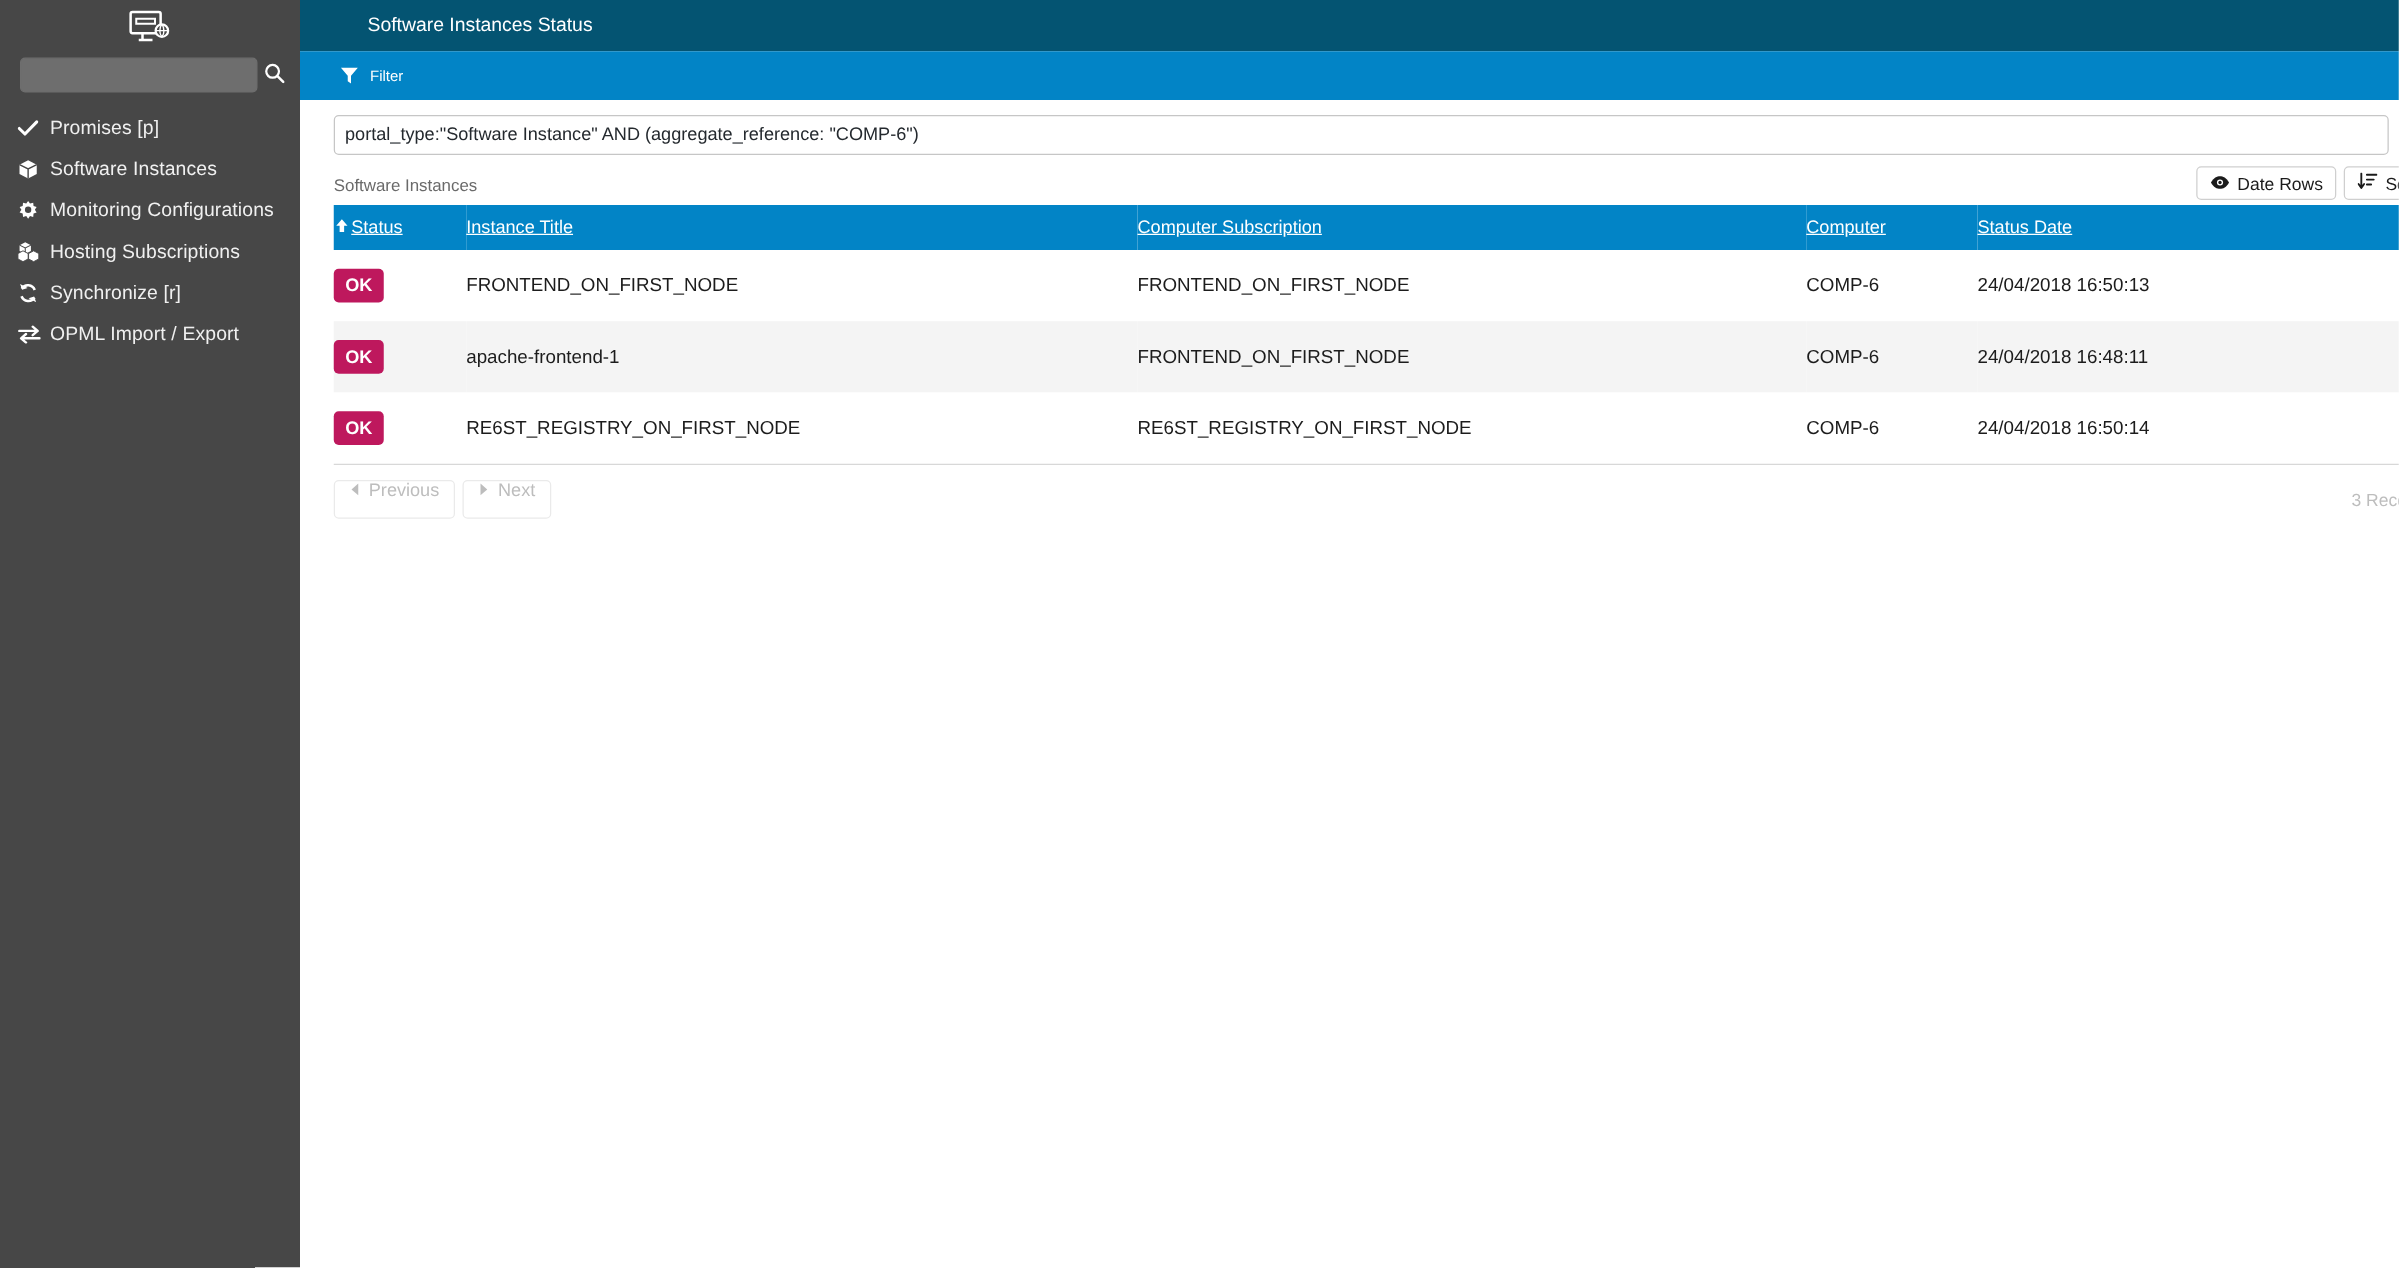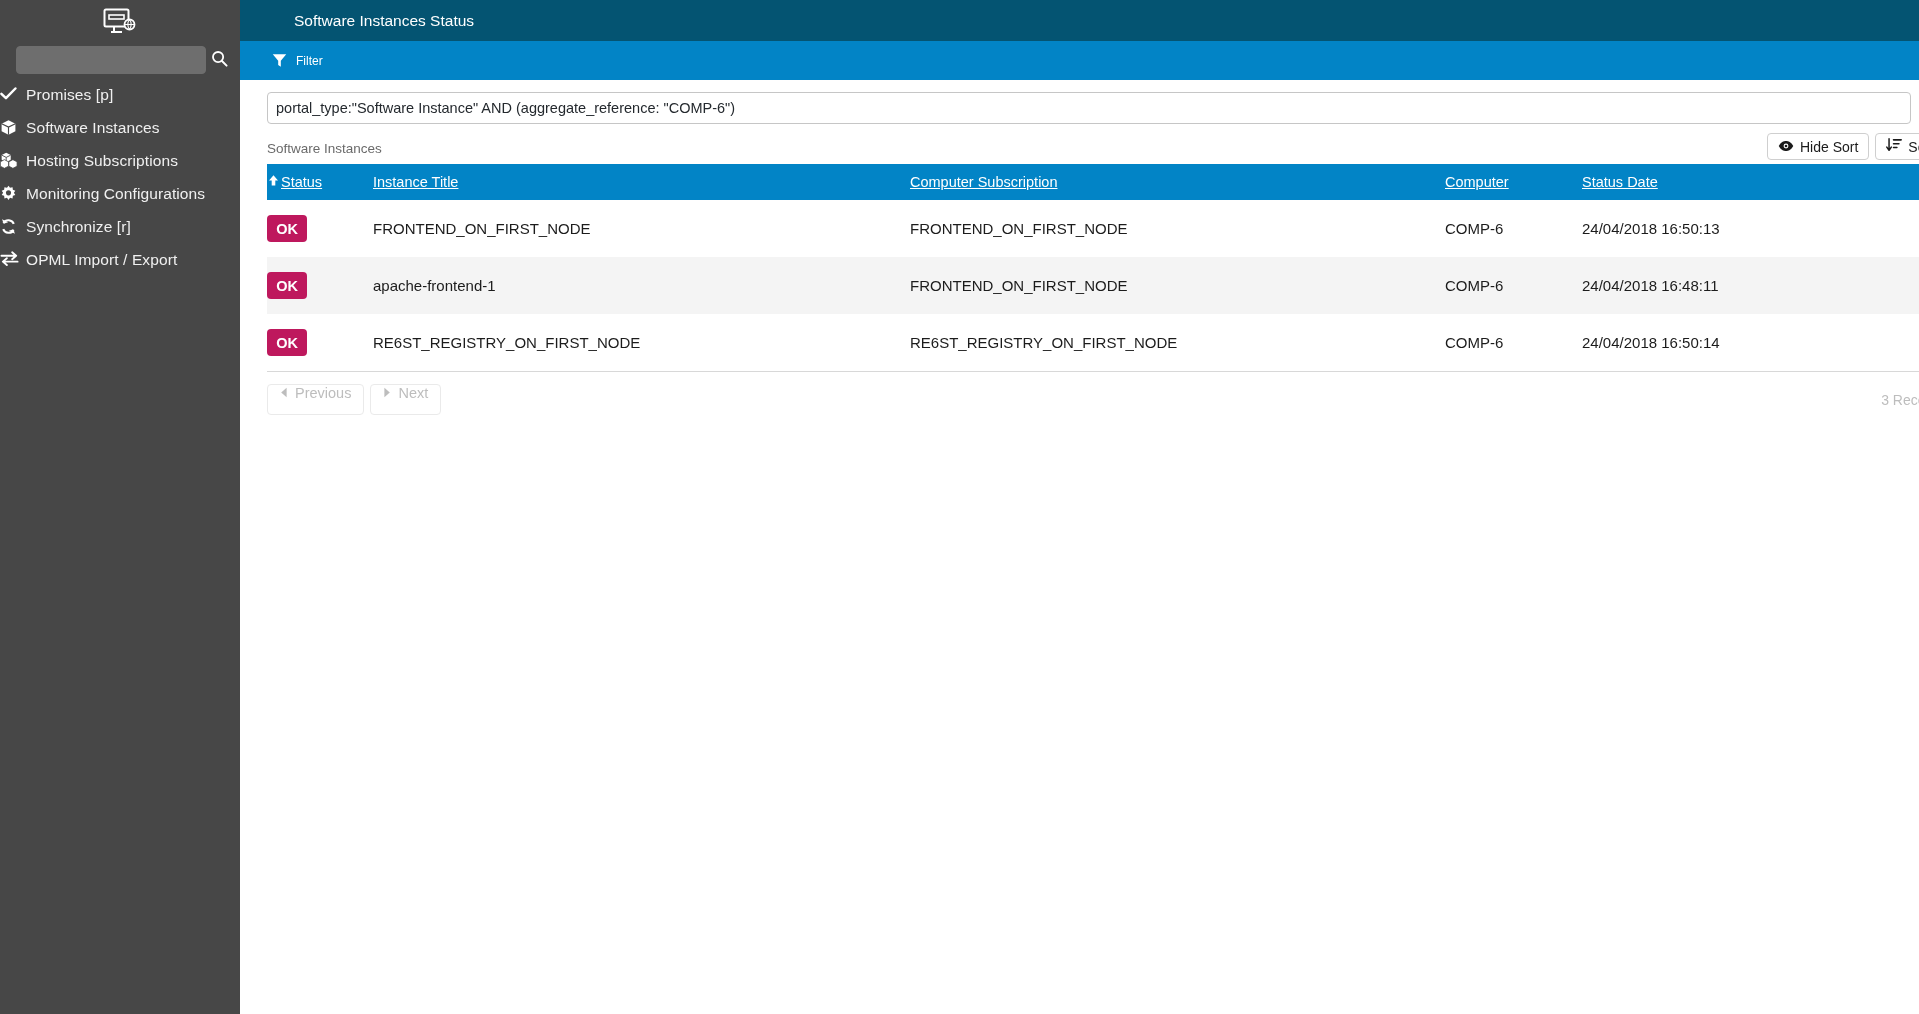--- a/index.html
+++ b/index.html
@@ -29,22 +29,22 @@
     font-family: "Liberation Sans", sans-serif;
     outline: none;
   }
   .search-btn {
     width: 32px; height: 28px; background: none; border: none; cursor: pointer;
     display: flex; align-items: center; justify-content: center;
   }
 
   .nav { margin-top: 10px; }
   .nav-item {
-    display: flex; align-items: flex-start;
-    height: 33px; cursor: pointer;
+    display: flex; align-items: center;
+    height: 33px; padding-left: 14px; cursor: pointer;
     color: #e8e8e8;
   }
   .nav-ico {
     width: 26px; min-width: 26px; display: flex; align-items: center; justify-content: flex-start;
     color: #ffffff;
   }
   .nav-label { font-size: 15.5px; color: #f0f0f0; white-space: nowrap; letter-spacing: 0.1px; }
 
   
   #main { flex: 1; height: 1014px; background: #ffffff; display: flex; flex-direction: column; }
@@ -182,38 +182,38 @@
           <svg width="17" height="17" viewBox="0 0 18 18" fill="none">
             <path d="M9 1.3 L16.3 5 V13 L9 16.7 L1.7 13 V5 Z" fill="#ffffff"></path>
             <path d="M1.7 5 L9 8.6 L16.3 5 M9 8.6 V16.7" stroke="#474747" stroke-width="1.2"></path>
           </svg>
         </span>
         <span class="nav-label">Software Instances</span>
       </div>
 
       <div class="nav-item">
         <span class="nav-ico">
+          <svg width="17" height="17" viewBox="0 0 18 18" fill="none">
+            <path d="M9 0.8 L10.6 3 L13.3 2.3 L13.6 5.1 L16.2 6 L14.7 8.3 L16.2 10.6 L13.6 11.5 L13.3 14.3 L10.6 13.6 L9 15.8 L7.4 13.6 L4.7 14.3 L4.4 11.5 L1.8 10.6 L3.3 8.3 L1.8 6 L4.4 5.1 L4.7 2.3 L7.4 3 Z" fill="#ffffff"></path>
+            <circle cx="9" cy="8.3" r="2.7" fill="#474747"></circle>
+          </svg>
+        </span>
+        <span class="nav-label">Monitoring Configurations</span>
+      </div>
+
+      <div class="nav-item">
+        <span class="nav-ico">
           <svg width="19" height="17" viewBox="0 0 20 18" fill="none">
             <path d="M6.5 0.8 L11.3 3.3 V8.3 L6.5 10.8 L1.7 8.3 V3.3 Z" fill="#ffffff"></path>
             <path d="M1.7 3.3 L6.5 5.7 L11.3 3.3 M6.5 5.7 V10.8" stroke="#474747" stroke-width="0.9"></path>
             <path d="M4.6 8.1 L9 10.4 V15 L4.6 17.3 L0.3 15 V10.4 Z" fill="#ffffff" stroke="#474747" stroke-width="0.8"></path>
             <path d="M13.6 8.1 L18 10.4 V15 L13.6 17.3 L9.3 15 V10.4 Z" fill="#ffffff" stroke="#474747" stroke-width="0.8"></path>
           </svg>
         </span>
         <span class="nav-label">Hosting Subscriptions</span>
-      </div>
-
-      <div class="nav-item">
-        <span class="nav-ico">
-          <svg width="17" height="17" viewBox="0 0 18 18" fill="none">
-            <path d="M9 0.8 L10.6 3 L13.3 2.3 L13.6 5.1 L16.2 6 L14.7 8.3 L16.2 10.6 L13.6 11.5 L13.3 14.3 L10.6 13.6 L9 15.8 L7.4 13.6 L4.7 14.3 L4.4 11.5 L1.8 10.6 L3.3 8.3 L1.8 6 L4.4 5.1 L4.7 2.3 L7.4 3 Z" fill="#ffffff"></path>
-            <circle cx="9" cy="8.3" r="2.7" fill="#474747"></circle>
-          </svg>
-        </span>
-        <span class="nav-label">Monitoring Configurations</span>
       </div>
 
       <div class="nav-item">
         <span class="nav-ico">
           <svg width="17" height="17" viewBox="0 0 18 18" fill="none">
             <path d="M14.6 6.3 A6.2 6.2 0 0 0 3.6 5.2" stroke="#ffffff" stroke-width="2.2" fill="none"></path>
             <path d="M3.4 11.7 A6.2 6.2 0 0 0 14.4 12.8" stroke="#ffffff" stroke-width="2.2" fill="none"></path>
             <path d="M2.2 1.3 L3.9 6.2 L8.6 4.6 Z" fill="#ffffff"></path>
             <path d="M15.8 16.7 L14.1 11.8 L9.4 13.4 Z" fill="#ffffff"></path>
           </svg>
@@ -266,21 +266,21 @@
 
       <div class="listing-actions">
         <button class="act-btn">
           <span>
             <svg width="16" height="12" viewBox="0 0 17 12" fill="none">
               <path d="M0.8 6 C3 1.8 6 0.6 8.5 0.6 C11 0.6 14 1.8 16.2 6 C14 10.2 11 11.4 8.5 11.4 C6 11.4 3 10.2 0.8 6 Z" fill="#1b1b1b"></path>
               <circle cx="8.5" cy="6" r="2.6" fill="#ffffff"></circle>
               <circle cx="8.5" cy="6" r="1.4" fill="#1b1b1b"></circle>
             </svg>
           </span>
-          <span>Hide Sort</span>
+          <span>Date Rows</span>
         </button>
 
         <button class="act-btn">
           <span>
             <svg width="16" height="14" viewBox="0 0 17 15" fill="none">
               <path d="M3.2 0.8 V12.6 M0.8 9.8 L3.2 13.2 L5.6 9.8" stroke="#1b1b1b" stroke-width="1.6" stroke-linecap="round" stroke-linejoin="round" fill="none"></path>
               <path d="M8 2 H16.2 M8 6.1 H13.8 M8 10.2 H11.6" stroke="#1b1b1b" stroke-width="1.7" stroke-linecap="round"></path>
             </svg>
           </span>
           <span>Sort</span>

